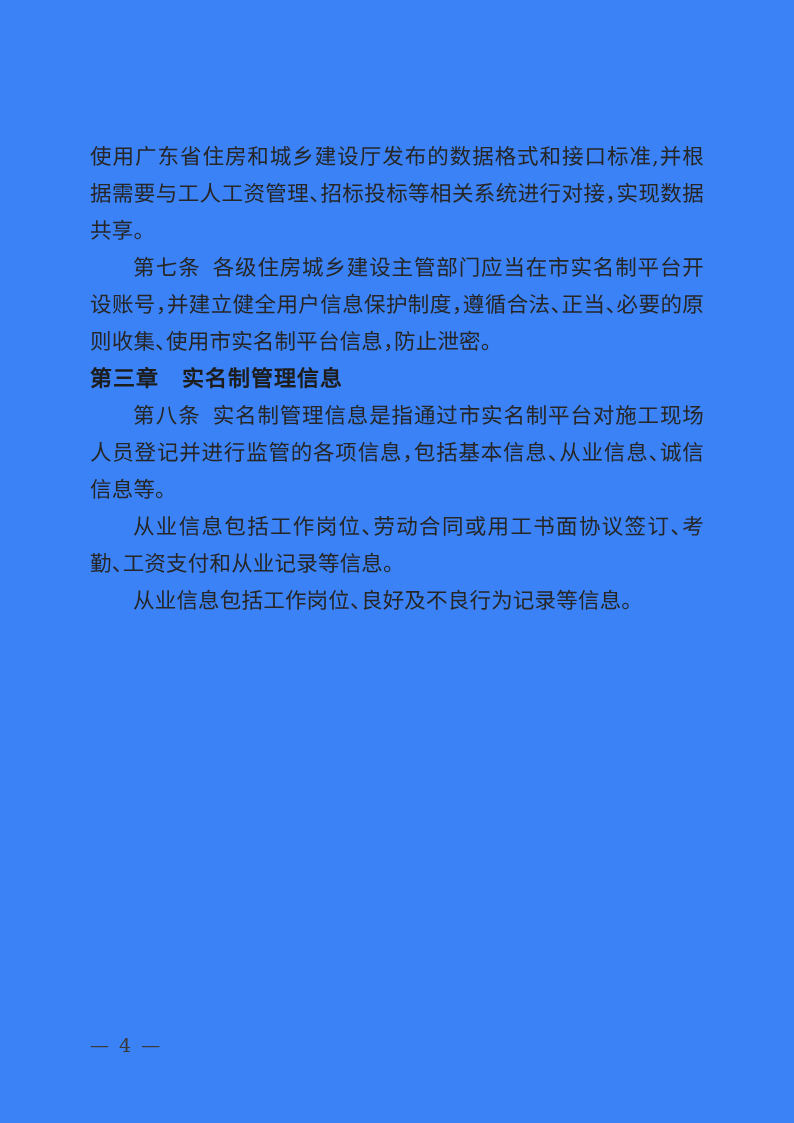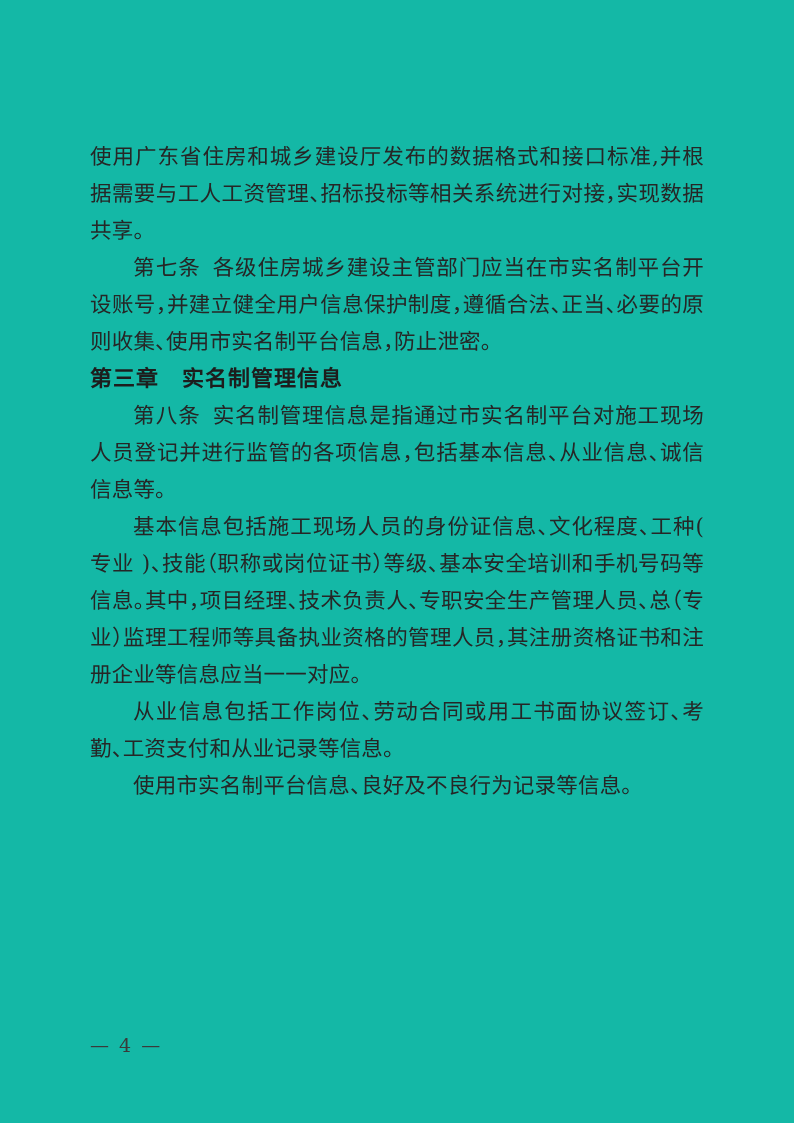--- a/index.html
+++ b/index.html
@@ -7,21 +7,21 @@
     margin: 0;
     padding: 0;
     background: #ffffff;
   }
 
   .page {
     position: relative;
     width: 794px;
     height: 1123px;
     margin: 0 auto;
-    background: #14b8a6;
+    background: #3b82f6;
     overflow: hidden;
     box-sizing: border-box;
   }
 
   .content-column {
     position: absolute;
     left: 90px;
     top: 138px;
     width: 614px;
   }
@@ -91,25 +91,24 @@
   <div class="content-column">
 
     <p class="para"><span>使用广东省住房和城乡建设厅发布的数据格式和接口标准,并根据需要与工人工资管理、招标投标等相关系统进行对接，实现数据共享。</span></p>
 
     <p class="para indent"><span class="art-no">第七条</span><span class="art-gap"></span><span>各级住房城乡建设主管部门应当在市实名制平台开设账号，并建立健全用户信息保护制度，遵循合法、正当、必要的原则收集、使用市实名制平台信息，防止泄密。</span></p>
 
     <h2 class="chapter-heading">第三章　实名制管理信息</h2>
 
     <p class="para indent"><span class="art-no">第八条</span><span class="art-gap"></span><span>实名制管理信息是指通过市实名制平台对施工现场人员登记并进行监管的各项信息，包括基本信息、从业信息、诚信信息等。</span></p>
 
-    <p class="para indent"><span>基本信息包括施工现场人员的身份证信息、文化程度、工种( 专业 )、技能（职称或岗位证书）等级、基本安全培训和手机号码等信息。其中，项目经理、技术负责人、专职安全生产管理人员、总（专业）监理工程师等具备执业资格的管理人员，其注册资格证书和注册企业等信息应当一一对应。</span></p>
 
     <p class="para indent"><span>从业信息包括工作岗位、劳动合同或用工书面协议签订、考勤、工资支付和从业记录等信息。</span></p>
 
-    <p class="para indent"><span>使用市实名制平台信息、良好及不良行为记录等信息。</span></p>
+    <p class="para indent"><span>从业信息包括工作岗位、良好及不良行为记录等信息。</span></p>
 
 
 
   </div>
 
   <div class="page-footer">— 4 —</div>
 
 </div>
 
 </body></html>

